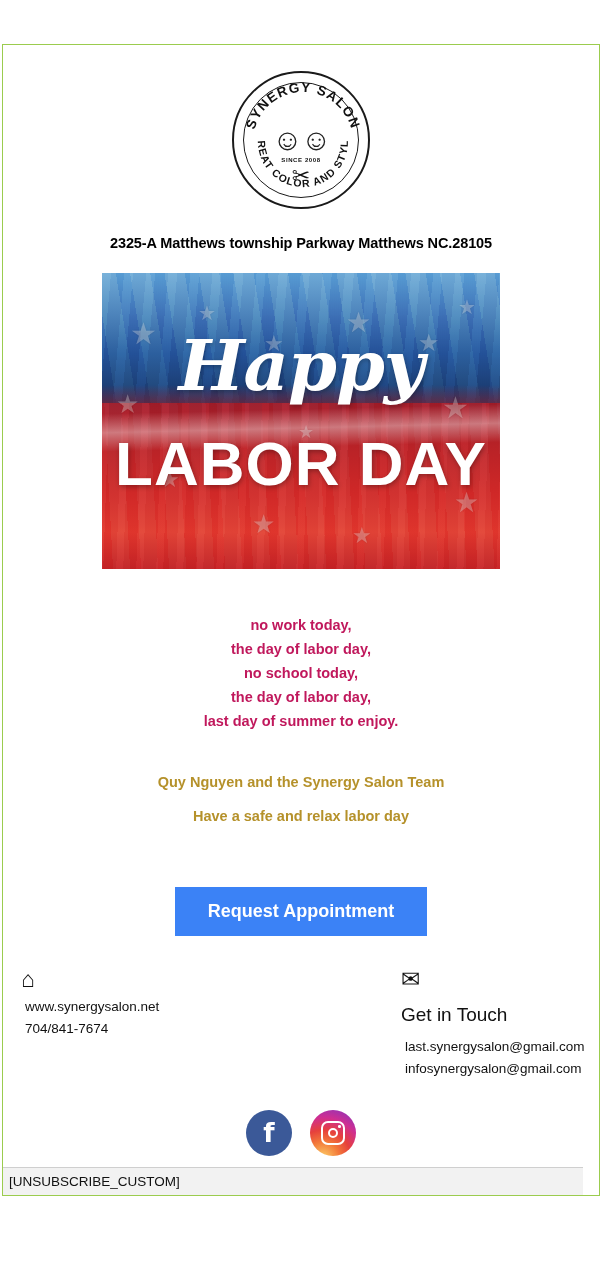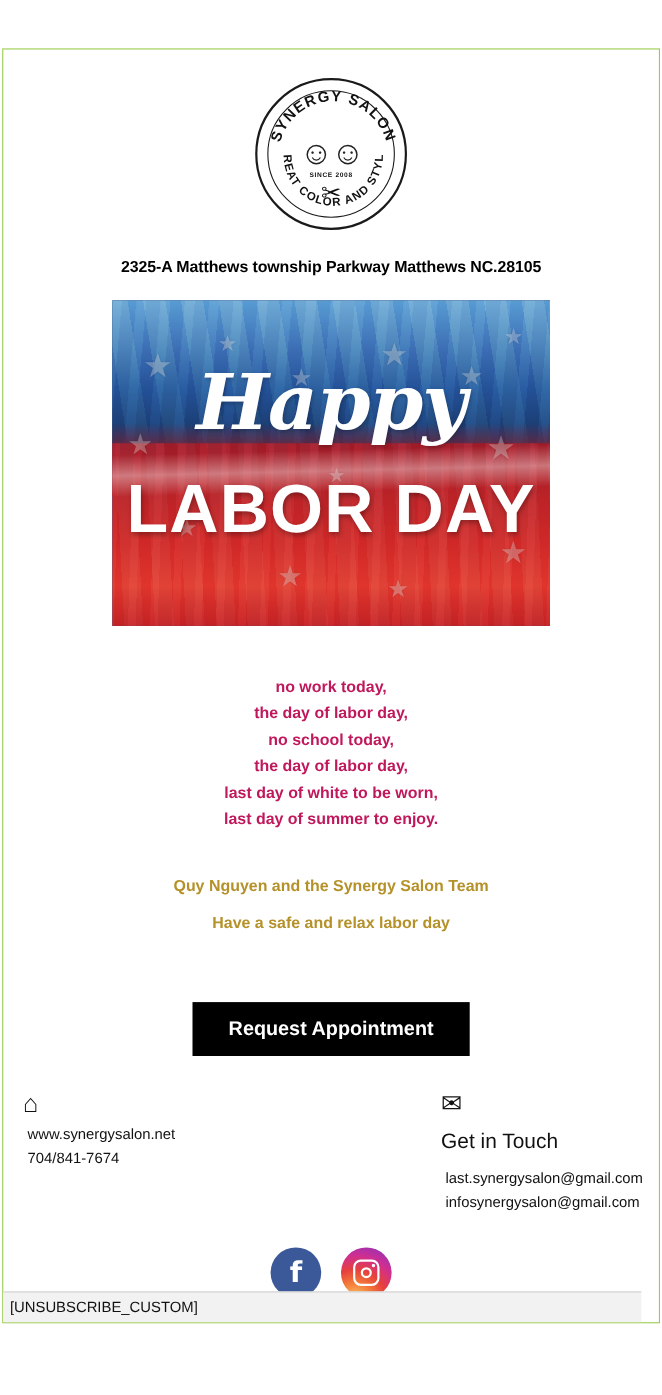--- a/index.html
+++ b/index.html
@@ -210,21 +210,21 @@
     line-height: 34px;
   }
 
   
   .cta-row {
     display: flex;
     justify-content: center;
     margin-top: 54px;
   }
   .cta {
-    background: #000000;
+    background: #3b82f6;
     color: #ffffff;
     font-weight: bold;
     font-size: 18px;
     padding: 14px 20px;
     border: none;
     width: 252px;
     text-align: center;
     cursor: pointer;
     font-family: "Liberation Sans", sans-serif;
   }
@@ -378,21 +378,20 @@
           <div class="hero-labor">LABOR DAY</div>
         </div>
       </div>
     </div>
 
     <div class="poem">
       <div>no work today,</div>
       <div>the day of labor day,</div>
       <div>no school today,</div>
       <div>the day of labor day,</div>
-      <div>last day of white to be worn,</div>
       <div>last day of summer to enjoy.</div>
     </div>
 
     <div class="signoff">
       <div>Quy Nguyen and the Synergy Salon Team</div>
       <div>Have a safe and relax labor day</div>
     </div>
 
     <div class="cta-row">
       <button class="cta">Request Appointment</button>

